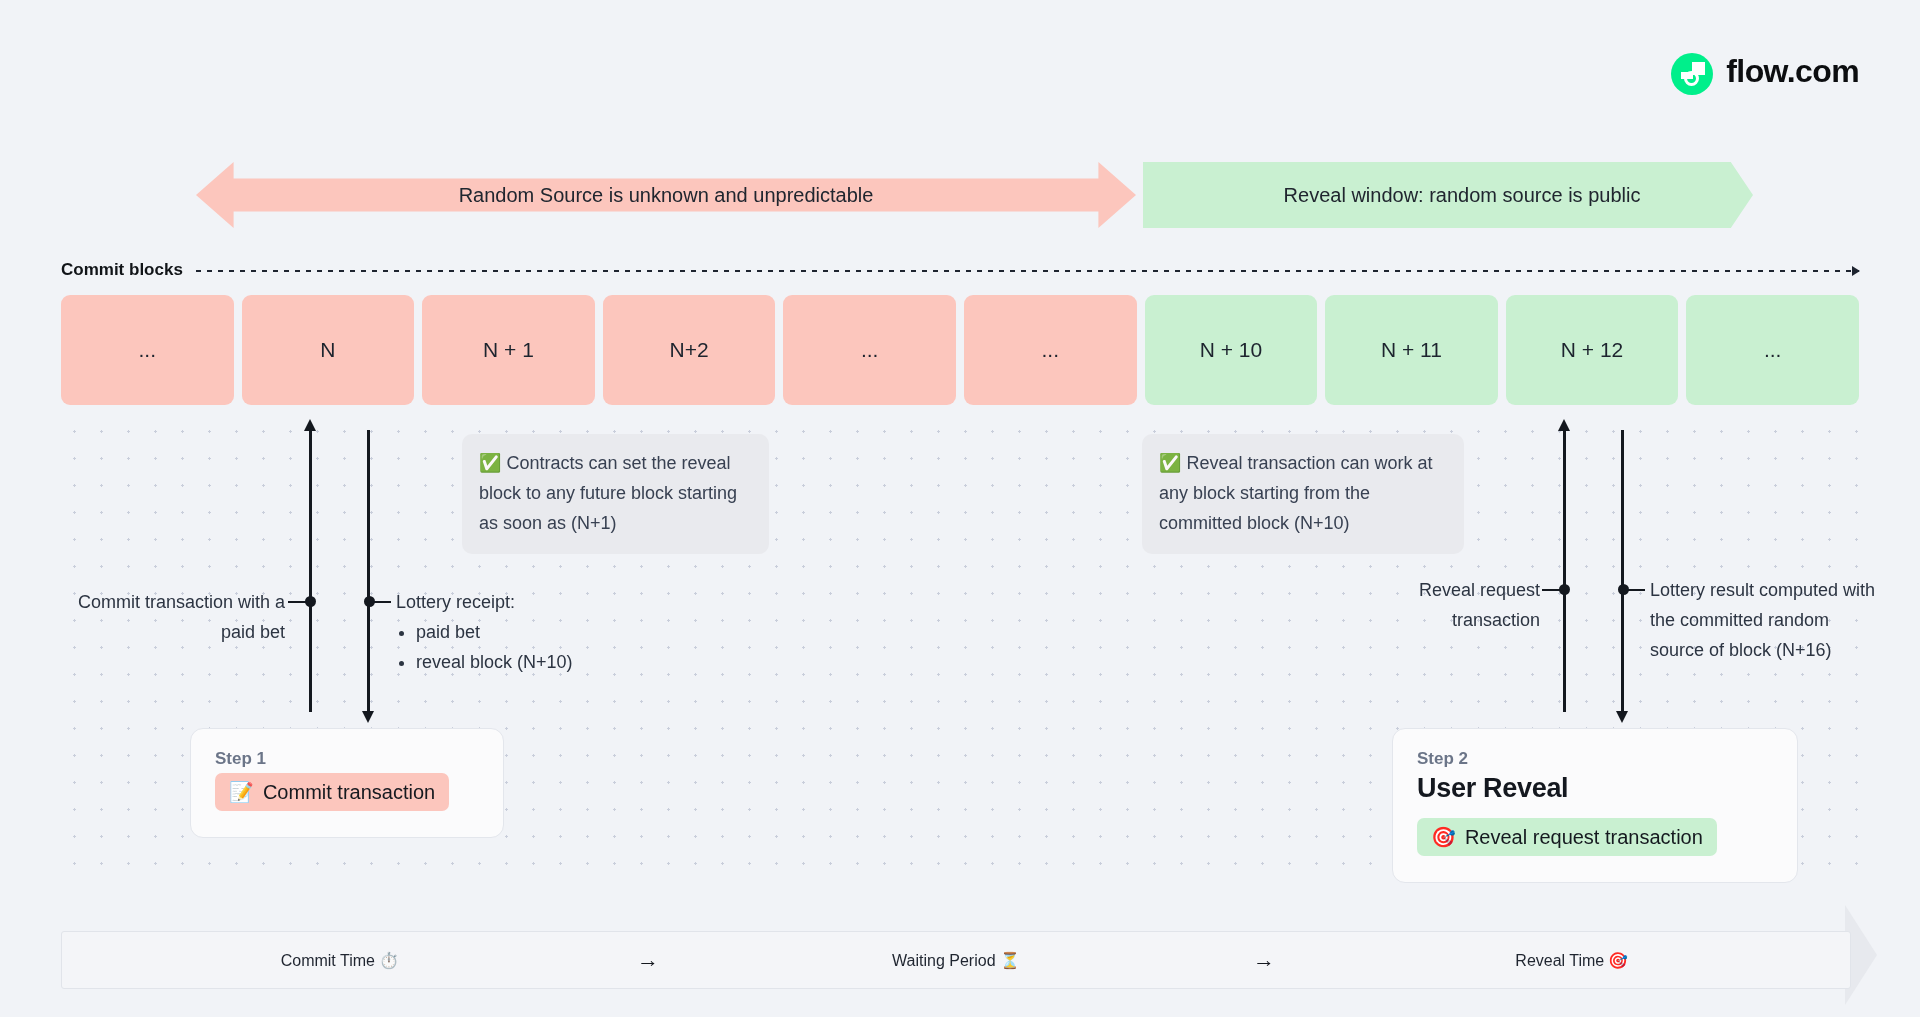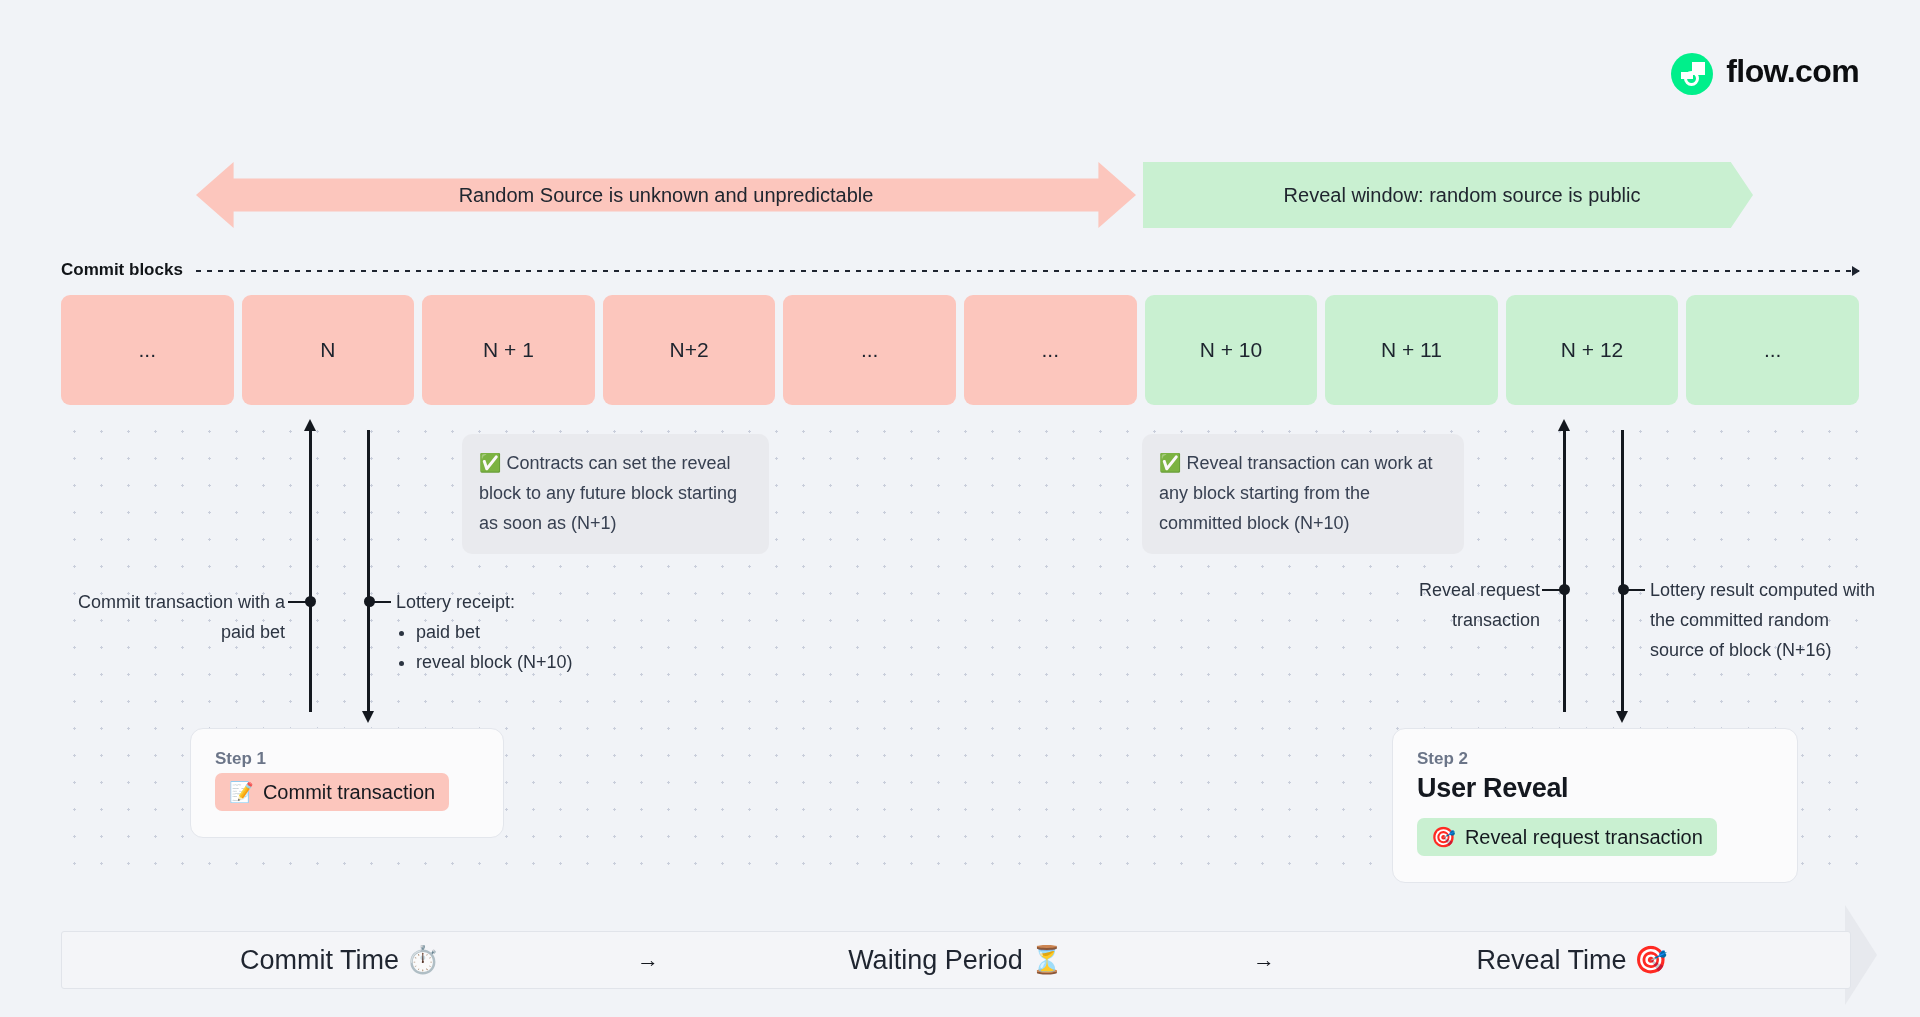--- a/index.html
+++ b/index.html
@@ -104,21 +104,21 @@
   .pill.green{background:#c9f0d1;}
   .c1{left:142px;top:728px;width:314px;margin-left:48px;}
   .c2{left:1392px;top:728px;width:406px;}
 
   
   .tl{
     position:absolute;left:61px;top:931px;width:1790px;height:58px;
     border:1px solid #e1e4ea;border-radius:3px;background:#f4f5f8;
     display:flex;align-items:center;box-sizing:border-box;
   }
-  .tl .seg{flex:1;text-align:center;font-size:27px;color:#1f2530;white-space:nowrap;}
+  .tl .seg{flex:1;text-align:center;font-size:16px;color:#1f2530;white-space:nowrap;}
   .tl .arw{width:60px;text-align:center;font-size:22px;color:#14181f;}
   .tl-tail{
     position:absolute;left:1845px;top:905px;
     border-left:32px solid #e7e9ee;border-top:50px solid transparent;border-bottom:50px solid transparent;
   }
 </style>
 </head>
 <body>
 
 <div class="stage">

